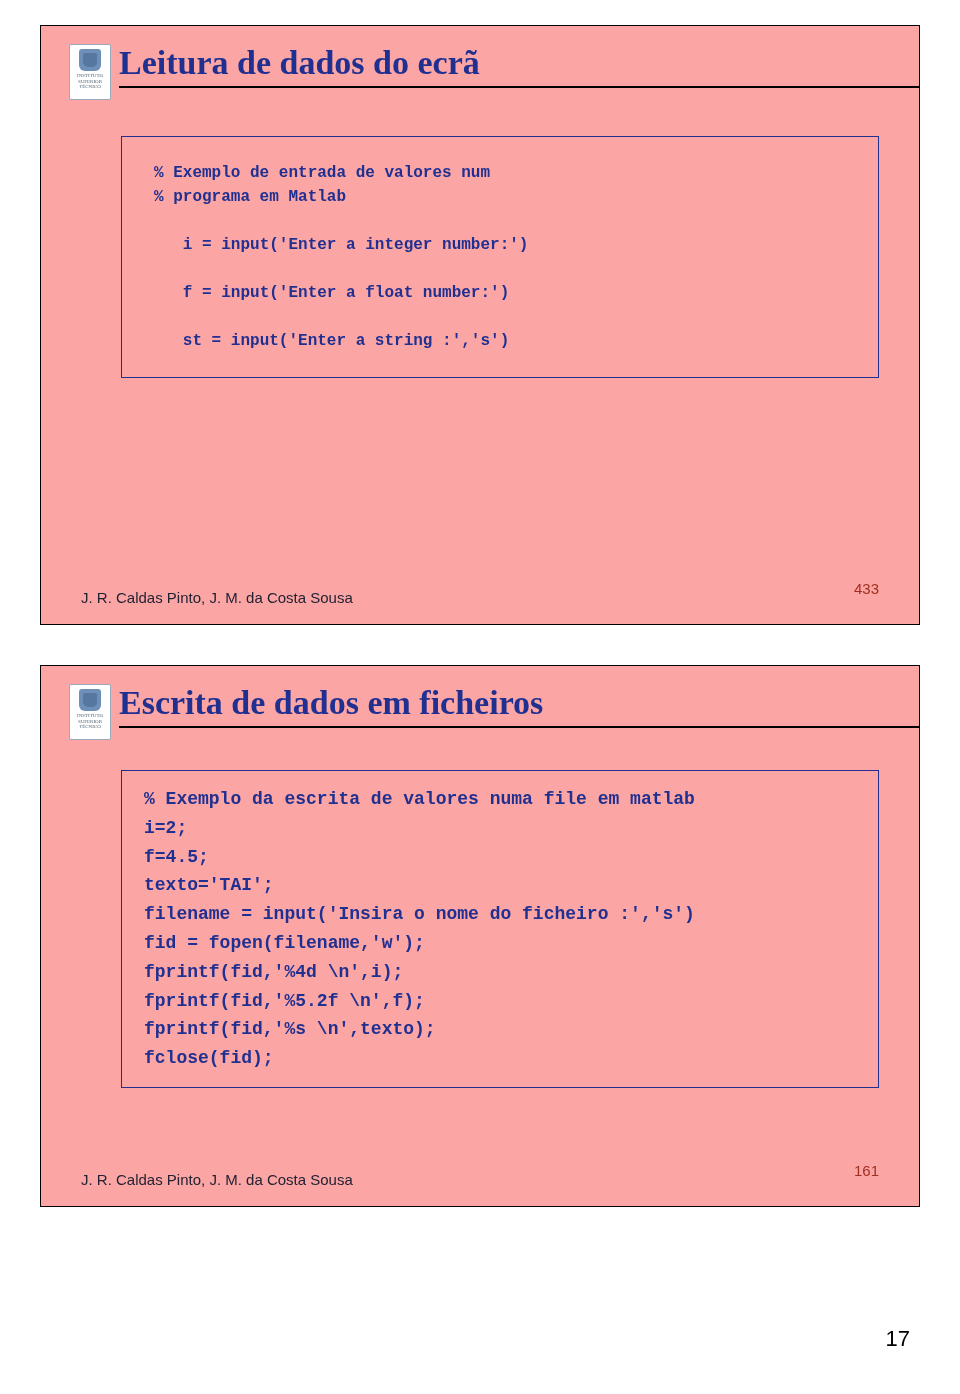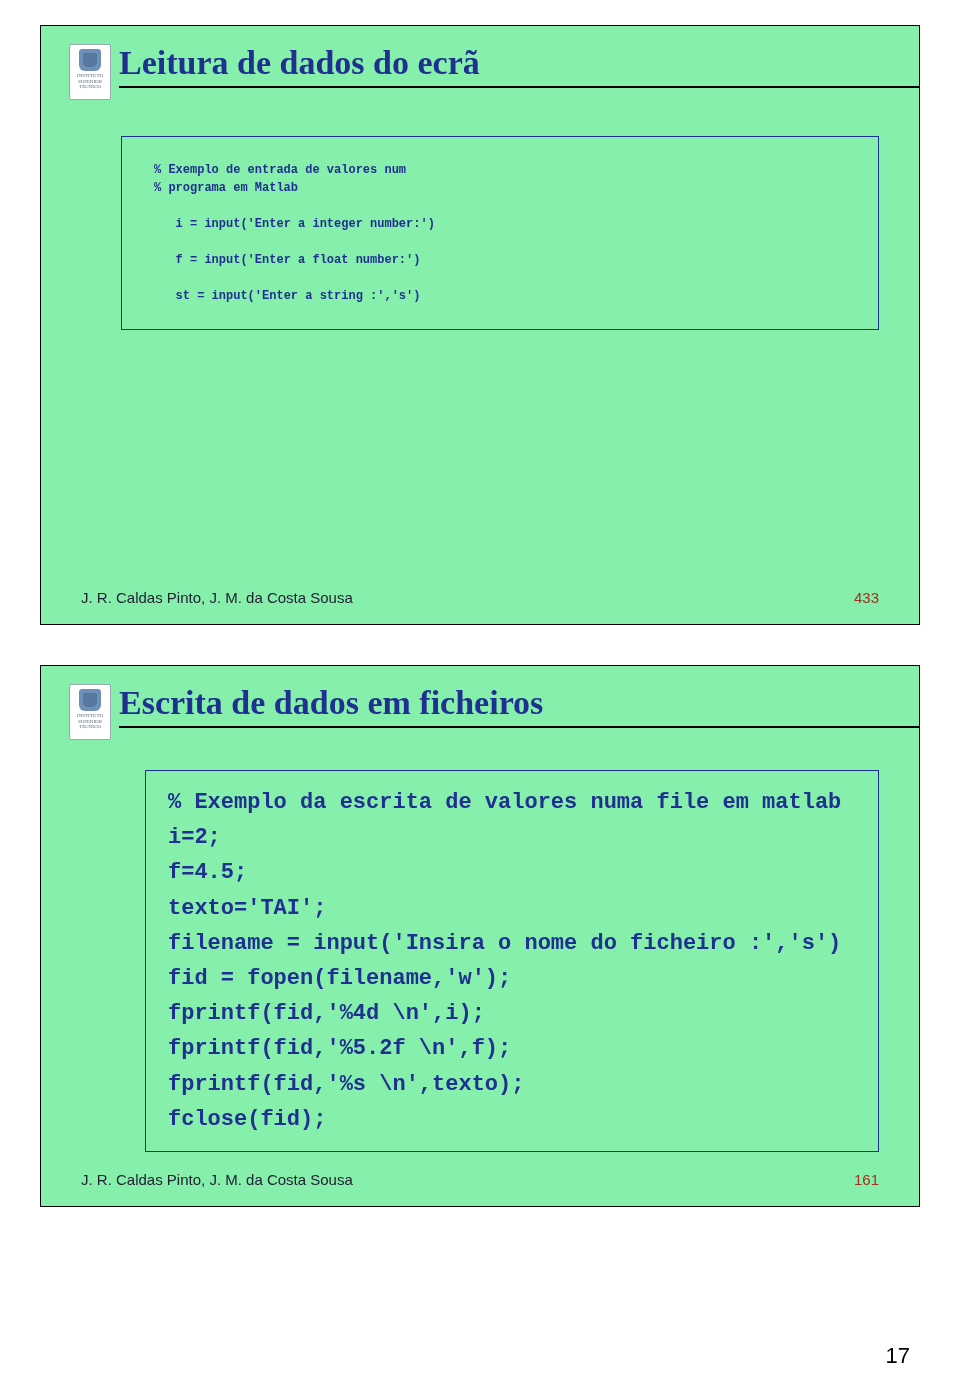--- a/index.html
+++ b/index.html
@@ -8,21 +8,21 @@
     height: 1394px;
     background: #fff;
     font-family: "Times New Roman", Times, serif;
     position: relative;
   }
   .page {
     position: absolute;
     left: 40px;
     width: 880px;
     border: 1.5px solid #000;
-    background: #86efac;
+    background: #fca5a5;
   }
   .page1 { top: 25px; height: 600px; }
   .page2 { top: 665px; height: 542px; }
 
   .header-row {
     display: flex;
     align-items: flex-start;
     padding: 18px 0 0 28px;
   }
 
@@ -76,52 +76,52 @@
     width: 100%;
   }
 
   .code-box {
     margin: 36px 40px 0 80px;
     border: 1.5px solid #203090;
     padding: 24px 22px 24px 32px;
     font-family: "Courier New", Courier, monospace;
     font-weight: bold;
     color: #203090;
-    font-size: 12px;
+    font-size: 16px;
     line-height: 1.5;
     white-space: pre-wrap;
   }
   .code-box2 {
-    margin: 30px 40px 0 104px;
+    margin: 30px 40px 0 80px;
     border: 1.5px solid #203090;
     padding: 14px 18px 14px 22px;
     font-family: "Courier New", Courier, monospace;
     font-weight: bold;
     color: #203090;
-    font-size: 22px;
+    font-size: 18px;
     line-height: 1.6;
     white-space: pre-wrap;
   }
 
   .footer {
     position: absolute;
     bottom: 18px;
     left: 40px;
     right: 40px;
     display: flex;
     justify-content: space-between;
     font-family: Arial, Helvetica, sans-serif;
     font-size: 15px;
   }
-  .footer .author { color: #223; }
+  .footer .author { color: #223; margin-top: 9px; }
   .footer .num { color: #a03020; }
 
   .outer-page-num {
     position: absolute;
-    bottom: 25px;
+    bottom: 42px;
     right: 50px;
     font-family: Arial, sans-serif;
     font-size: 22px;
     color: #000;
   }
 </style>
 </head>
 <body>
 
 <div class="page page1">

